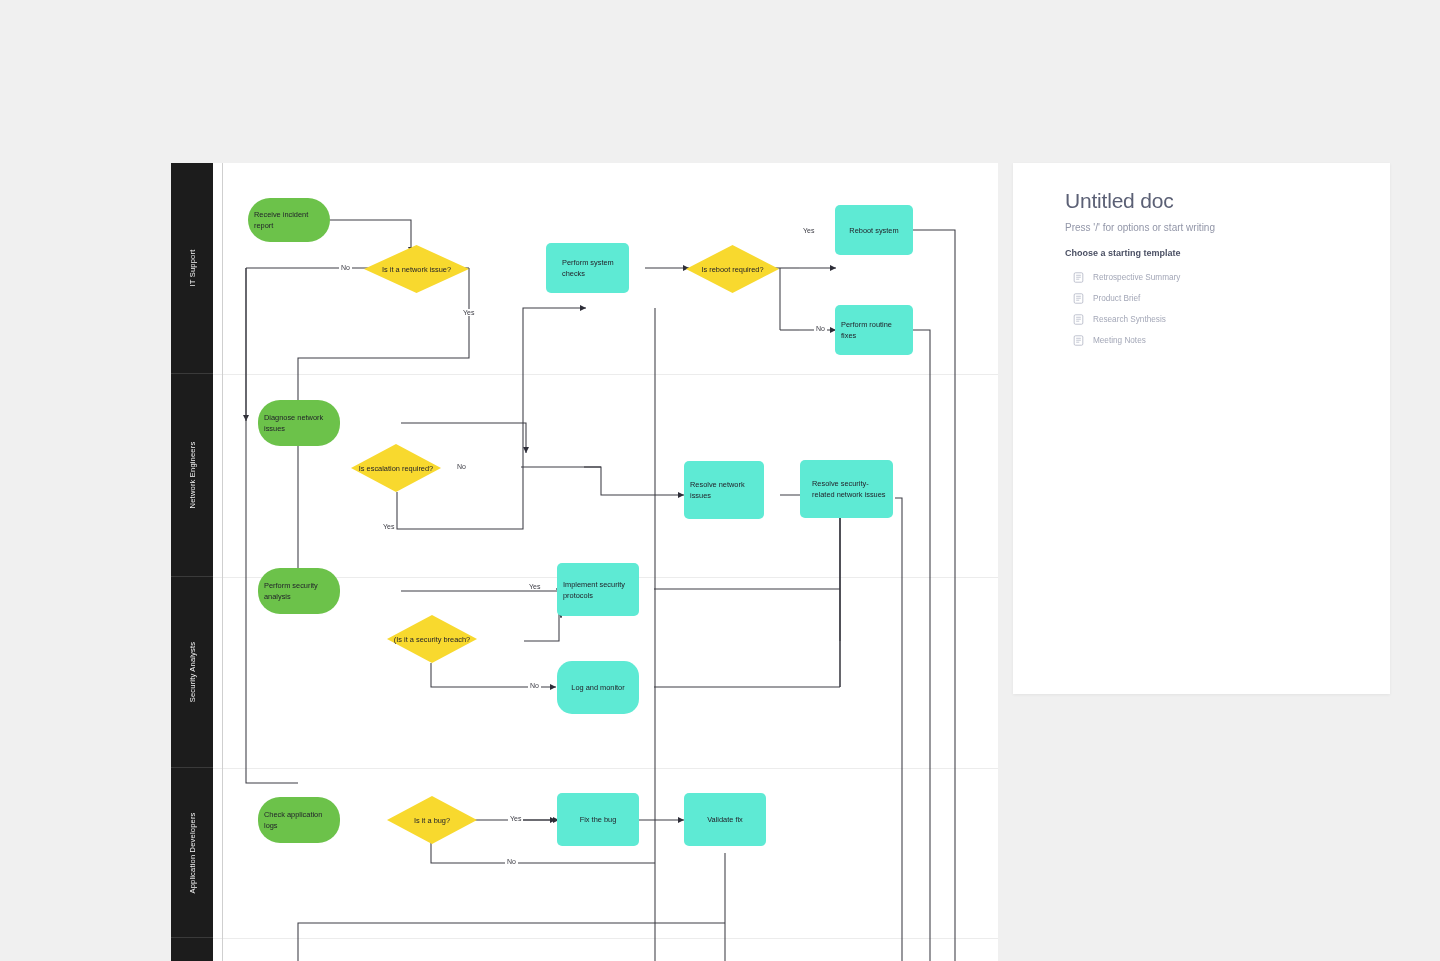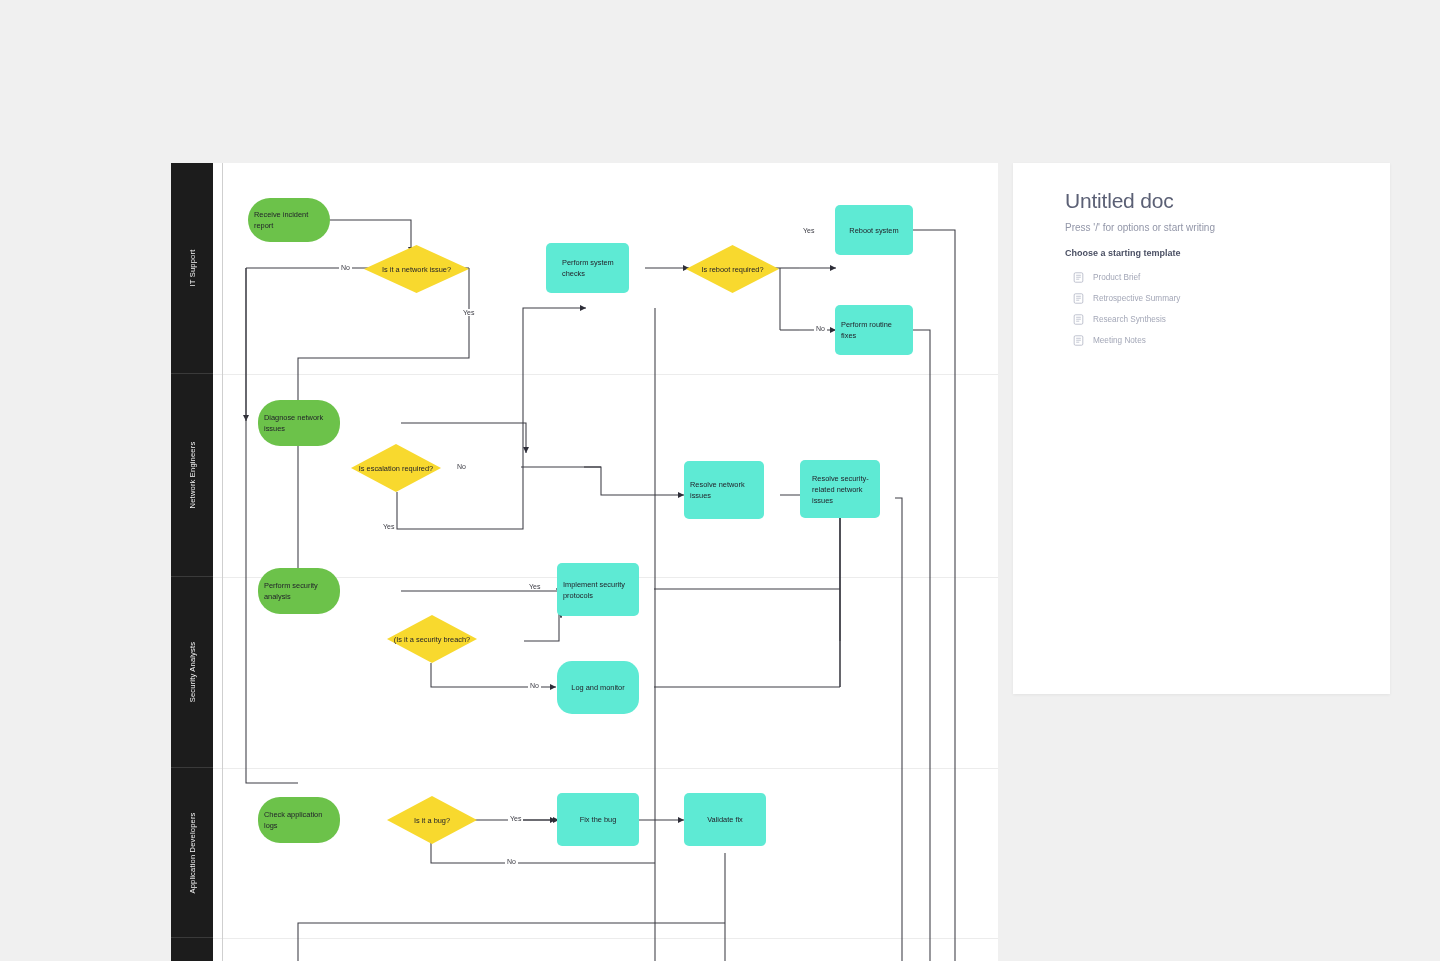--- a/index.html
+++ b/index.html
@@ -270,21 +270,21 @@
     <svg class="diamond-shape" viewBox="0 0 90 48" preserveAspectRatio="none">
       <polygon points="45,0 90,24 45,48 0,24" fill="#f8d92e"></polygon>
     </svg>
     <span class="diamond-label">Is escalation required?</span>
   </div>
 
   <div class="node process" style="left:513px;top:298px;width:80px;height:58px;">
     <span>Resolve network issues</span>
   </div>
 
-  <div class="node process" style="left:629px;top:297px;width:80px;height:58px;padding-left:12px;">
+  <div class="node process" style="left:629px;top:297px;width:93px;height:58px;padding-left:12px;">
     <span>Resolve security-related network issues</span>
   </div>
 
   <div class="node terminator" style="left:87px;top:405px;width:82px;height:46px;">
     <span>Perform security analysis</span>
   </div>
 
   <div class="node decision" style="left:216px;top:452px;width:90px;height:48px;">
     <svg class="diamond-shape" viewBox="0 0 90 48" preserveAspectRatio="none">
       <polygon points="45,0 90,24 45,48 0,24" fill="#f8d92e"></polygon>
@@ -336,31 +336,31 @@
   <p id="doc-hint">Press '/' for options or start writing</p>
   <p id="tpl-heading">Choose a starting template</p>
 
   <div class="tpl-item">
     <svg class="tpl-icon" viewBox="0 0 14 14">
       <rect x="1.5" y="1" width="11" height="12" rx="1.6" fill="none" stroke="#b6bac9" stroke-width="1.1"></rect>
       <rect x="4" y="3.6" width="6" height="1" fill="#b6bac9"></rect>
       <rect x="4" y="6.1" width="6" height="1" fill="#b6bac9"></rect>
       <rect x="4" y="8.6" width="4" height="1" fill="#b6bac9"></rect>
     </svg>
-    <span class="tpl-label">Product Brief</span>
+    <span class="tpl-label">Retrospective Summary</span>
   </div>
 
   <div class="tpl-item">
     <svg class="tpl-icon" viewBox="0 0 14 14">
       <rect x="1.5" y="1" width="11" height="12" rx="1.6" fill="none" stroke="#b6bac9" stroke-width="1.1"></rect>
       <rect x="4" y="3.6" width="6" height="1" fill="#b6bac9"></rect>
       <rect x="4" y="6.1" width="6" height="1" fill="#b6bac9"></rect>
       <rect x="4" y="8.6" width="4" height="1" fill="#b6bac9"></rect>
     </svg>
-    <span class="tpl-label">Retrospective Summary</span>
+    <span class="tpl-label">Product Brief</span>
   </div>
 
   <div class="tpl-item">
     <svg class="tpl-icon" viewBox="0 0 14 14">
       <rect x="1.5" y="1" width="11" height="12" rx="1.6" fill="none" stroke="#b6bac9" stroke-width="1.1"></rect>
       <rect x="4" y="3.6" width="6" height="1" fill="#b6bac9"></rect>
       <rect x="4" y="6.1" width="6" height="1" fill="#b6bac9"></rect>
       <rect x="4" y="8.6" width="4" height="1" fill="#b6bac9"></rect>
     </svg>
     <span class="tpl-label">Research Synthesis</span>

